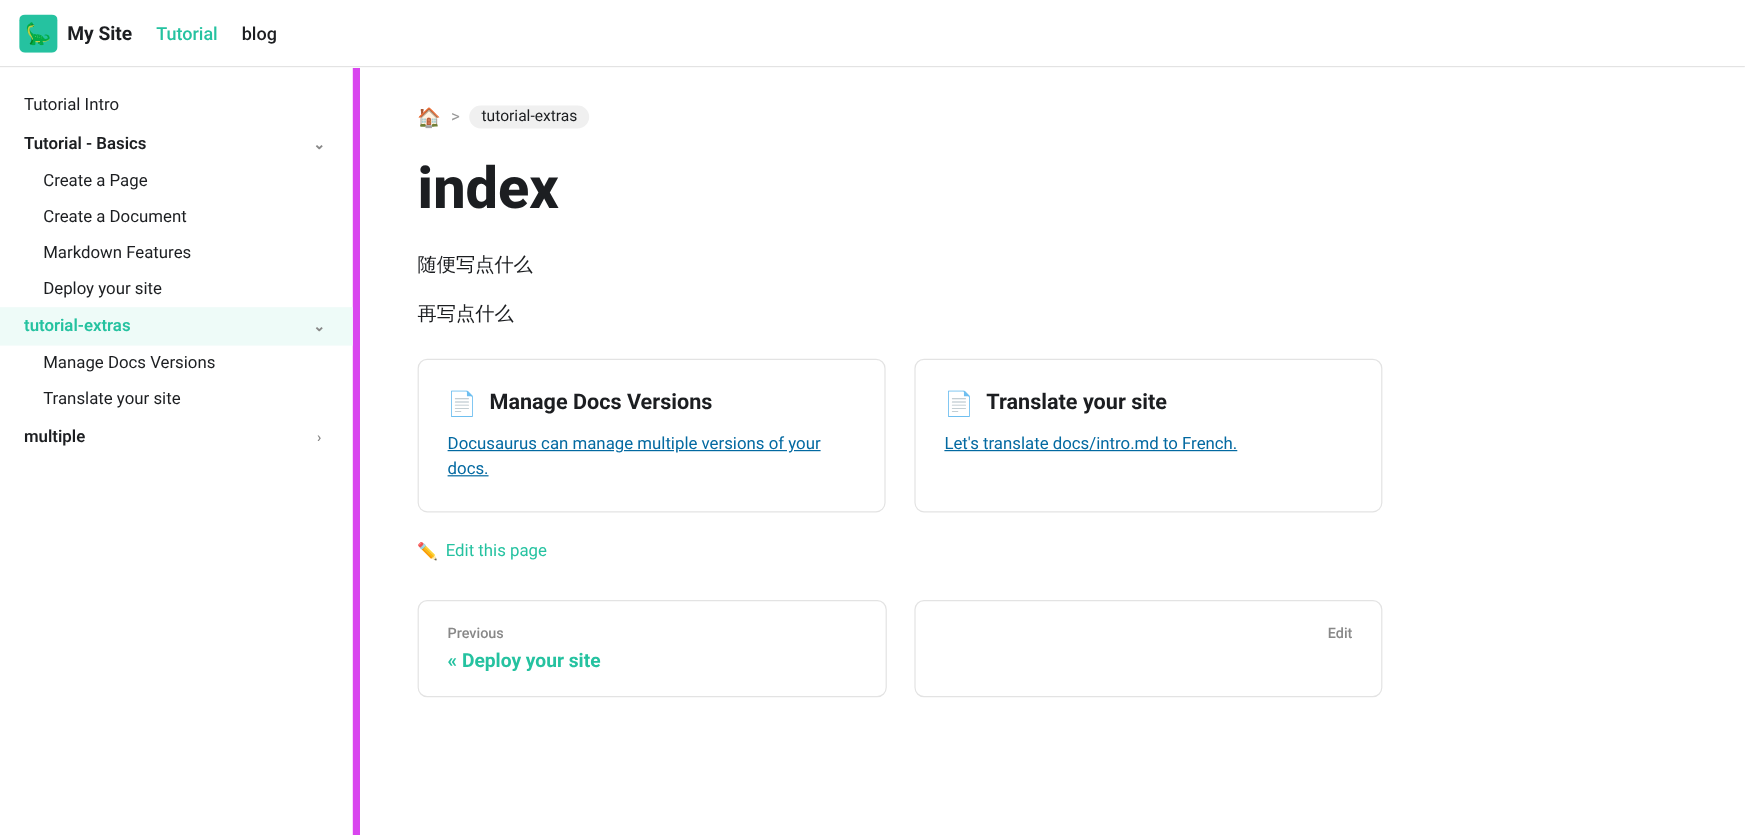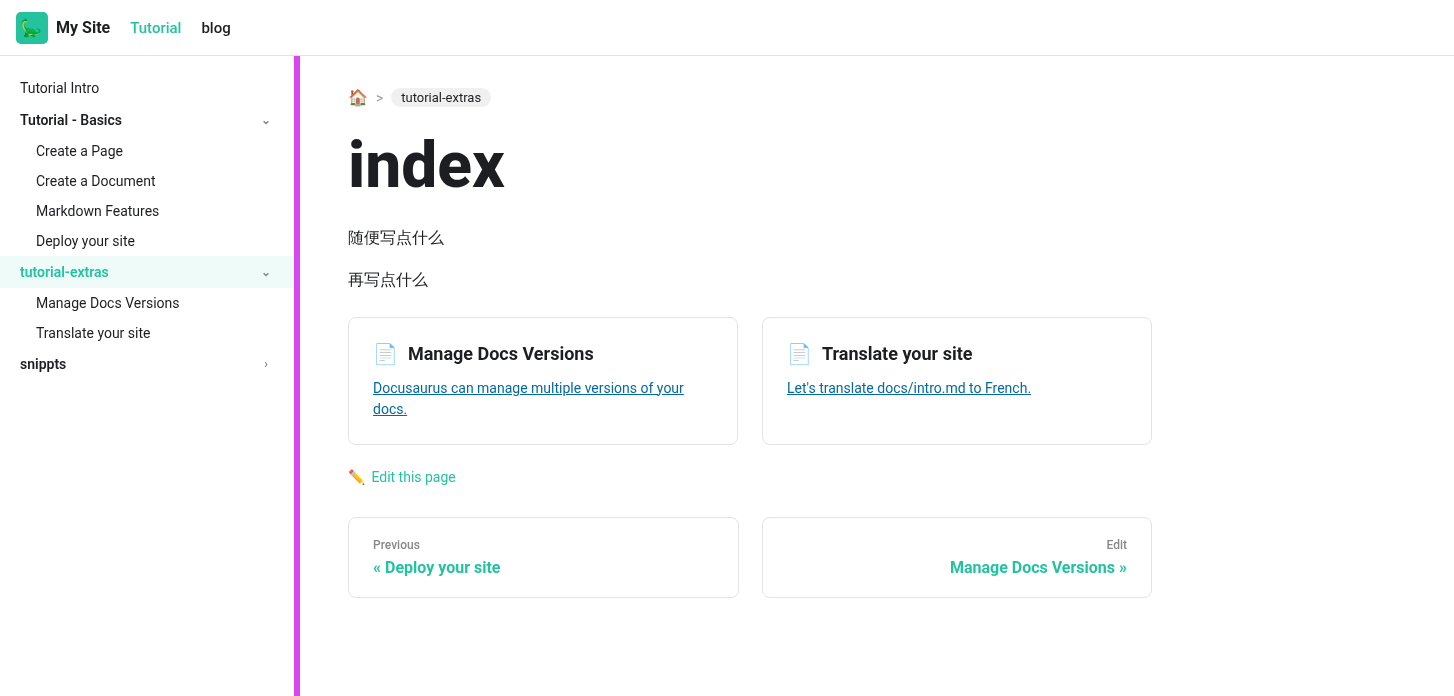--- a/index.html
+++ b/index.html
@@ -122,21 +122,21 @@
     .breadcrumb-tag {
       background: #f0f0f0;
       border-radius: 12px;
       padding: 2px 10px;
       font-size: 13px;
       color: #1c1e21;
     }
 
     
     .page-title {
-      font-size: 64px;
+      font-size: 48px;
       font-weight: 800;
       color: #1c1e21;
       margin-bottom: 24px;
       line-height: 1.1;
     }
 
     .page-text {
       font-size: 16px;
       color: #1c1e21;
       margin-bottom: 16px;
@@ -265,21 +265,21 @@
     </div>
 
     <div class="sidebar-subitem">
       <span>Manage Docs Versions</span>
     </div>
     <div class="sidebar-subitem">
       <span>Translate your site</span>
     </div>
 
     <div class="sidebar-group-title">
-      <span class="sidebar-item-label">snippts</span>
+      <span class="sidebar-item-label">multiple</span>
       <span class="sidebar-chevron">›</span>
     </div>
   </aside>
 
   <main class="main-content">
 
     <div class="breadcrumb">
       <span class="breadcrumb-home">🏠</span>
       <span class="breadcrumb-sep">&gt;</span>
       <span class="breadcrumb-tag">tutorial-extras</span>
@@ -313,18 +313,17 @@
       <span>Edit this page</span>
     </a>
 
     <div class="prev-next-nav">
       <div class="nav-card">
         <div class="nav-card-label">Previous</div>
         <div class="nav-card-title">« Deploy your site</div>
       </div>
       <div class="nav-card next">
         <div class="nav-card-label">Edit</div>
-        <div class="nav-card-title">Manage Docs Versions »</div>
       </div>
     </div>
 
   </main>
 </div>
 
 </body></html>

